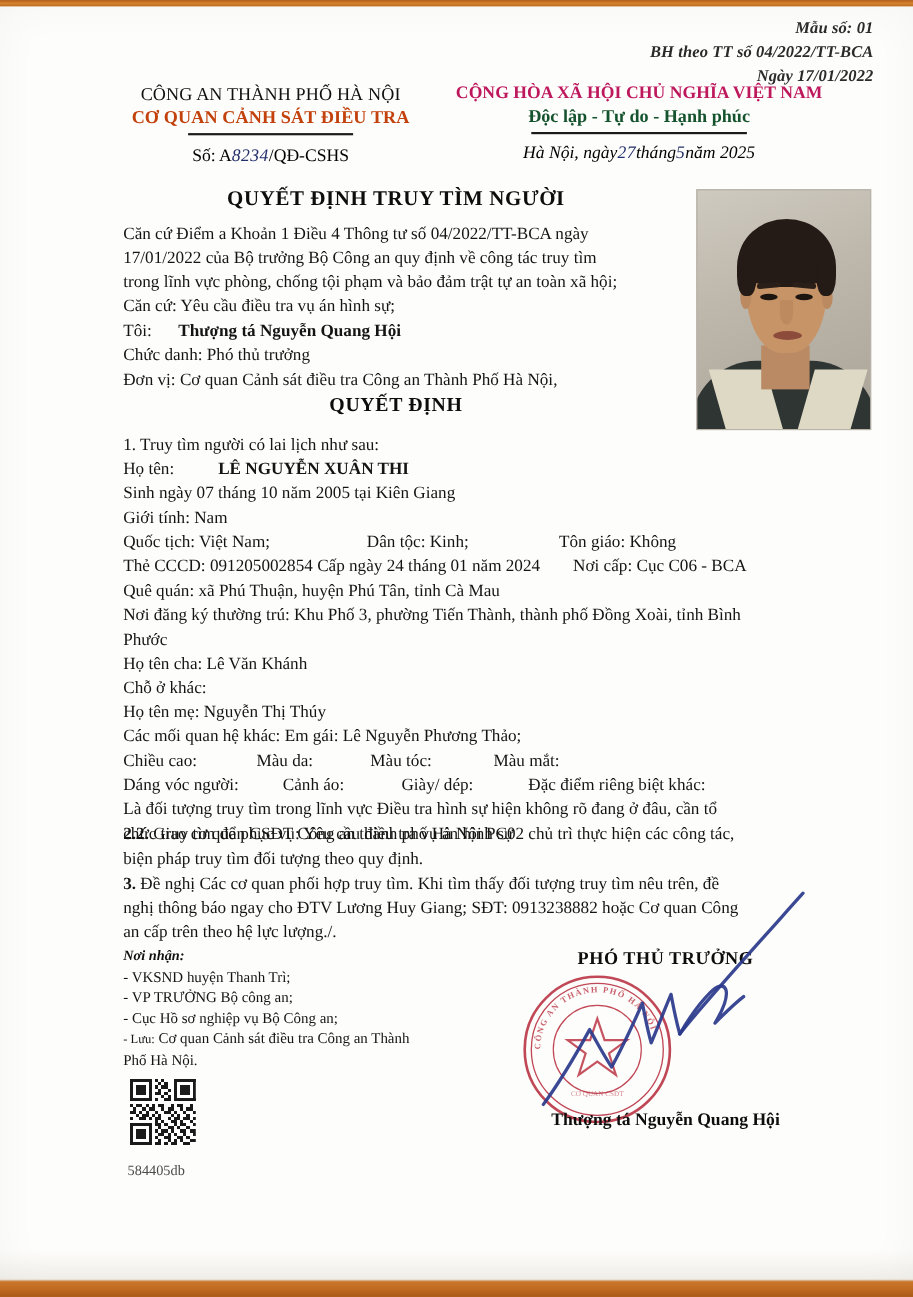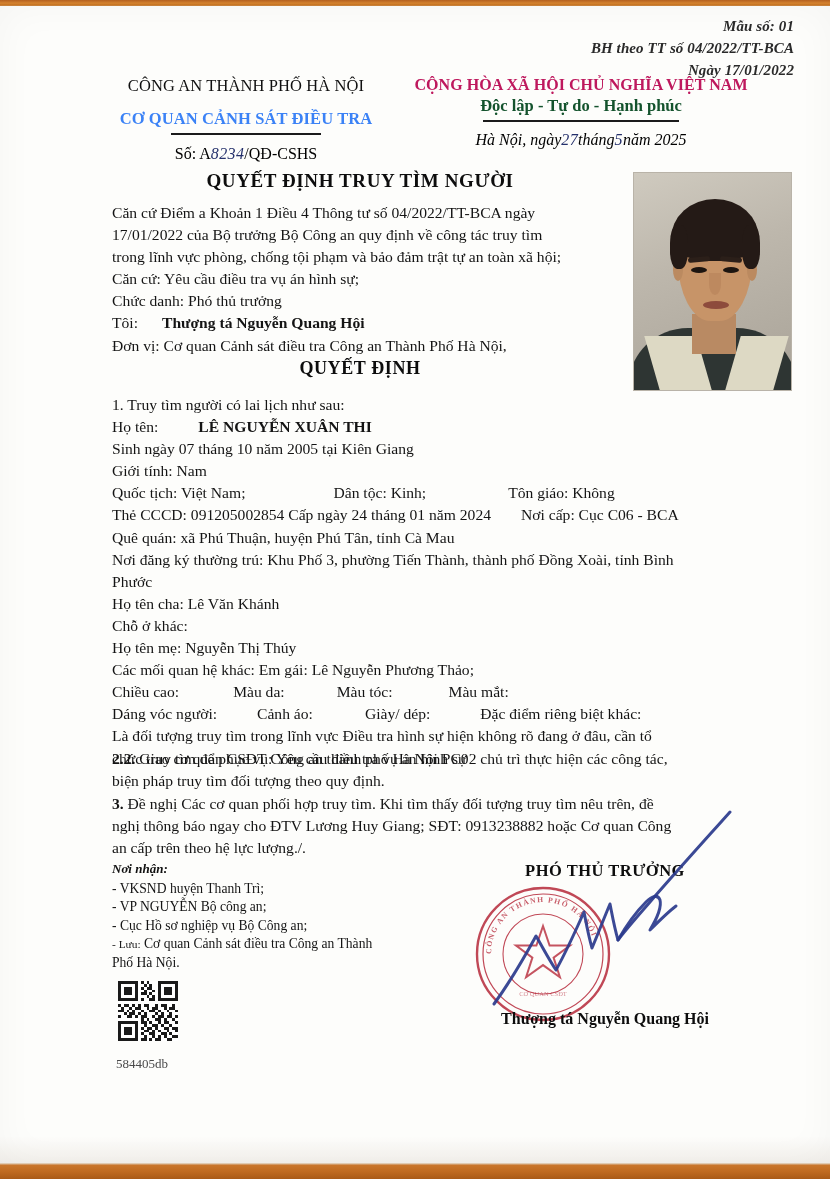--- a/index.html
+++ b/index.html
@@ -26,21 +26,21 @@
   .b{font-weight:bold;}
 
   
   .meta{position:absolute;right:36px;top:10px;text-align:right;
     font-family:"Liberation Serif",serif;font-style:italic;font-weight:bold;
     font-size:15px;line-height:1.45;color:#2a2a2a;letter-spacing:.1px;}
 
   
   .hdr-left{position:absolute;left:96px;top:70px;width:300px;text-align:center;}
   .hdr-left .l1{font-size:16.5px;letter-spacing:.1px;color:#101010;}
-  .hdr-left .l2{font-size:16.5px;font-weight:bold;letter-spacing:.1px;color:#3b82f6;margin-top:13px;}
+  .hdr-left .l2{font-size:16.5px;font-weight:bold;letter-spacing:.1px;color:#c2410c;margin-top:1px;}
   .rule{height:1.6px;background:#1b1b1b;margin:4px auto 0;}
   .hdr-left .rule{width:150px;}
   .hdr-left .sohieu{margin-top:10px;font-size:16px;}
 
   .hdr-right{position:absolute;left:398px;top:70px;width:366px;text-align:center;}
   .hdr-right .l1{font-size:16px;font-weight:bold;letter-spacing:.05px;color:#be185d;}
   .hdr-right .l2{font-size:16.5px;font-weight:bold;margin-top:2px;color:#14532d;}
   .hdr-right .rule{width:196px;}
   .hdr-right .dateline{margin-top:9px;font-size:16px;font-style:italic;}
 
@@ -166,22 +166,22 @@
       <div class="eyeR"></div>
       <div class="nose"></div>
       <div class="mouth"></div>
     </div>
 
     <div class="blk" style="left:112px;top:196px;width:512px;">
       <p>Căn cứ Điểm a Khoản 1 Điều 4 Thông tư số 04/2022/TT-BCA ngày</p>
       <p>17/01/2022 của Bộ trưởng Bộ Công an quy định về công tác truy tìm</p>
       <p>trong lĩnh vực phòng, chống tội phạm và bảo đảm trật tự an toàn xã hội;</p>
       <p>Căn cứ: Yêu cầu điều tra vụ án hình sự;</p>
+      <p><span>Tôi:</span><span style="display:inline-block;width:24px;"></span><span class="b">Thượng tá Nguyễn Quang Hội</span></p>
       <p>Chức danh: Phó thủ trưởng</p>
-      <p><span>Tôi:</span><span style="display:inline-block;width:24px;"></span><span class="b">Thượng tá Nguyễn Quang Hội</span></p>
       <p>Đơn vị: Cơ quan Cảnh sát điều tra Công an Thành Phố Hà Nội,</p>
     </div>
 
     <div class="title2">QUYẾT ĐỊNH</div>
 
     <div class="blk" style="left:112px;top:388px;width:620px;">
       <p>1. Truy tìm người có lai lịch như sau:</p>
       <p><span>Họ tên:</span><span style="display:inline-block;width:40px;"></span><span class="b">LÊ NGUYỄN XUÂN THI</span></p>
       <p>Sinh ngày 07 tháng 10 năm 2005 tại Kiên Giang</p>
       <p>Giới tính: Nam</p>
@@ -207,21 +207,21 @@
 
     <div class="blk" style="left:112px;top:787px;width:636px;">
       <p><span id="s3l1"><span style="font-weight: bold;">3. </span>Đề nghị Các cơ quan phối hợp truy tìm. Khi tìm thấy đối tượng truy tìm nêu trên, đề</span></p>
       <p>nghị thông báo ngay cho ĐTV Lương Huy Giang; SĐT: 0913238882 hoặc Cơ quan Công</p>
       <p>an cấp trên theo hệ lực lượng./.</p>
     </div>
 
     <div class="recip-title">Nơi nhận:</div>
     <div class="recip">
       <p>- VKSND huyện Thanh Trì;</p>
-      <p>- VP NGUYỄN Bộ công an;</p>
+      <p>- VP TRƯỞNG Bộ công an;</p>
       <p>- Cục Hồ sơ nghiệp vụ Bộ Công an;</p>
       <p><span class="luu">- Lưu:</span>
         <span>Cơ quan Cảnh sát điều tra Công an Thành</span></p>
       <p>Phố Hà Nội.</p>
     </div>
 
     <div class="sig-title">PHÓ THỦ TRƯỞNG</div>
 
     <div class="seal">
       <svg width="140" height="140" viewBox="0 0 140 140">

